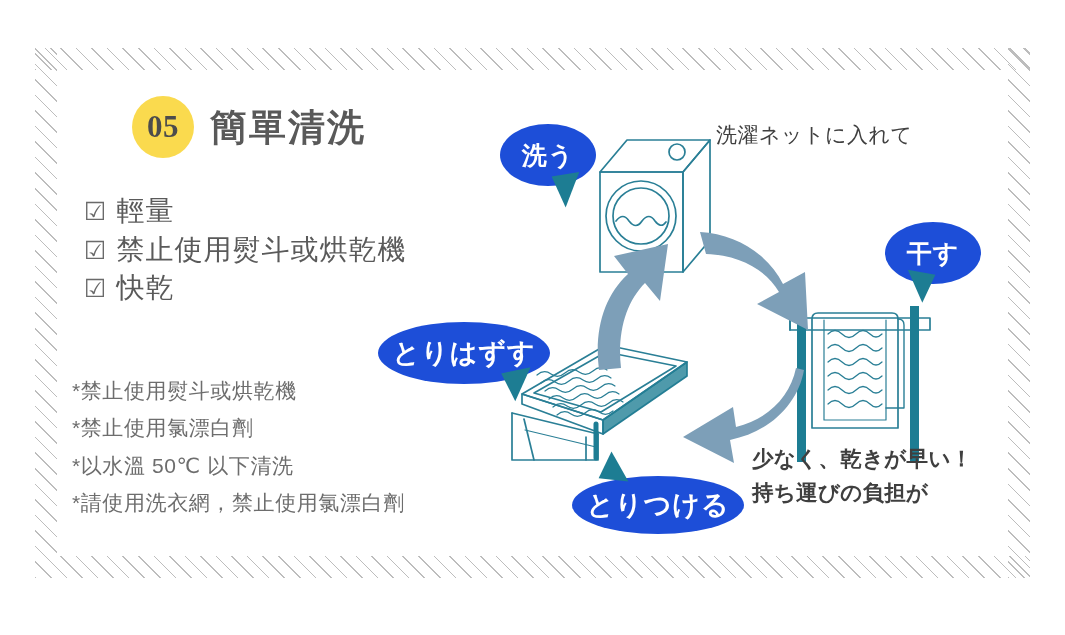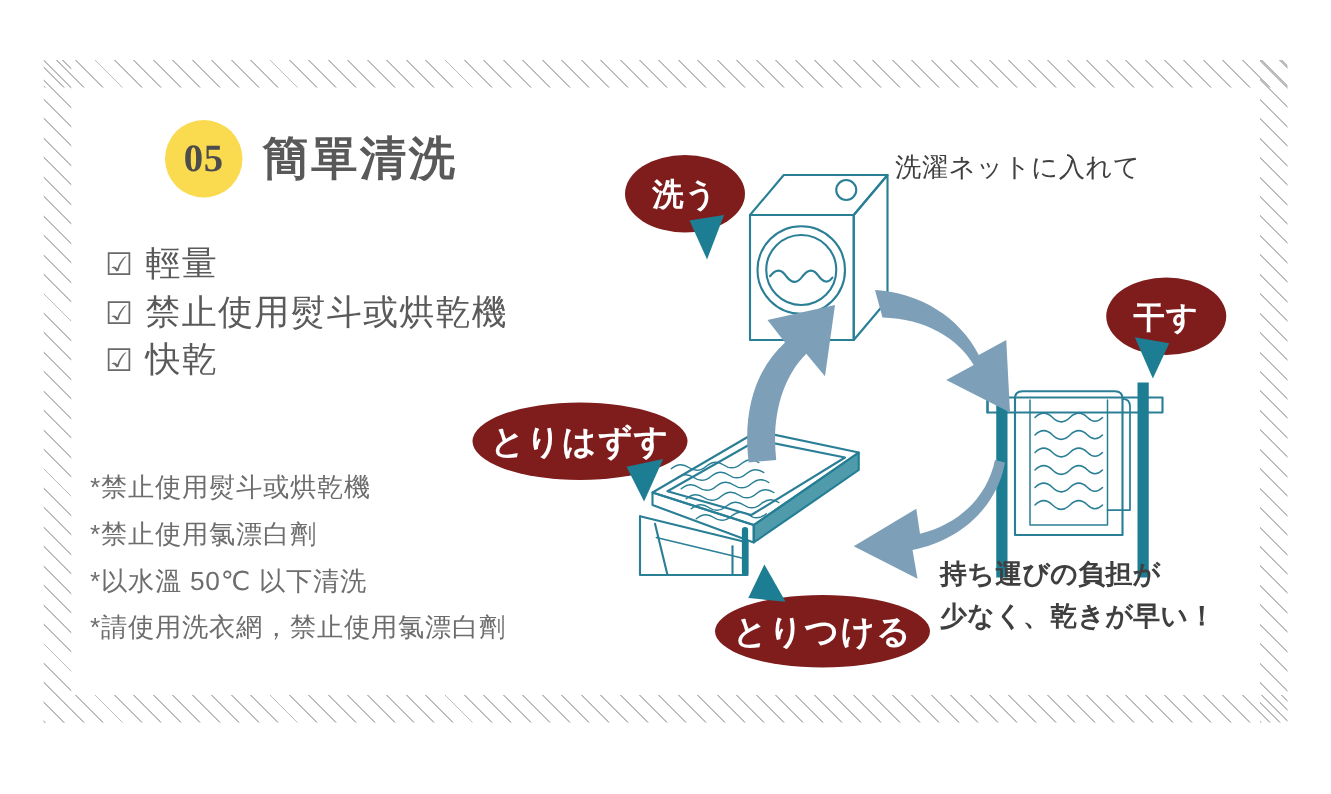--- a/index.html
+++ b/index.html
@@ -51,21 +51,21 @@
   .note-row{
     font-size:21px;color:#6d6d6d;line-height:1.78;letter-spacing:.6px;
     white-space:nowrap;
   }
 
   
   .illus{position:absolute;left:0;top:0;width:1065px;height:635px;pointer-events:none;}
 
   
   .bubble{
-    position:absolute;background:#7f1d1d;border-radius:50%;
+    position:absolute;background:#1d4ed8;border-radius:50%;
     display:flex;align-items:center;justify-content:center;
     color:#ffffff;font-weight:bold;letter-spacing:1px;
   }
   .bubble span{position:relative;z-index:2;}
   .tail{position:absolute;width:0;height:0;}
 
   #bubble-wash{left:500px;top:124px;width:96px;height:62px;font-size:25px;}
   #bubble-wash .tail{
     left:54px;top:50px;
     border-left:9px solid transparent;border-right:19px solid transparent;
@@ -256,17 +256,17 @@
   <div class="bubble" id="bubble-attach">
     <span>とりつける</span>
     <i class="tail"></i>
   </div>
 
   <div class="caption" id="caption-wash">
     <span class="line">洗濯ネットに入れて</span>
   </div>
 
   <div class="caption" id="caption-dry">
+    <span class="line">少なく、乾きが早い！</span>
     <span class="line">持ち運びの負担が</span>
-    <span class="line">少なく、乾きが早い！</span>
   </div>
 
 </div>
 
 </body></html>

